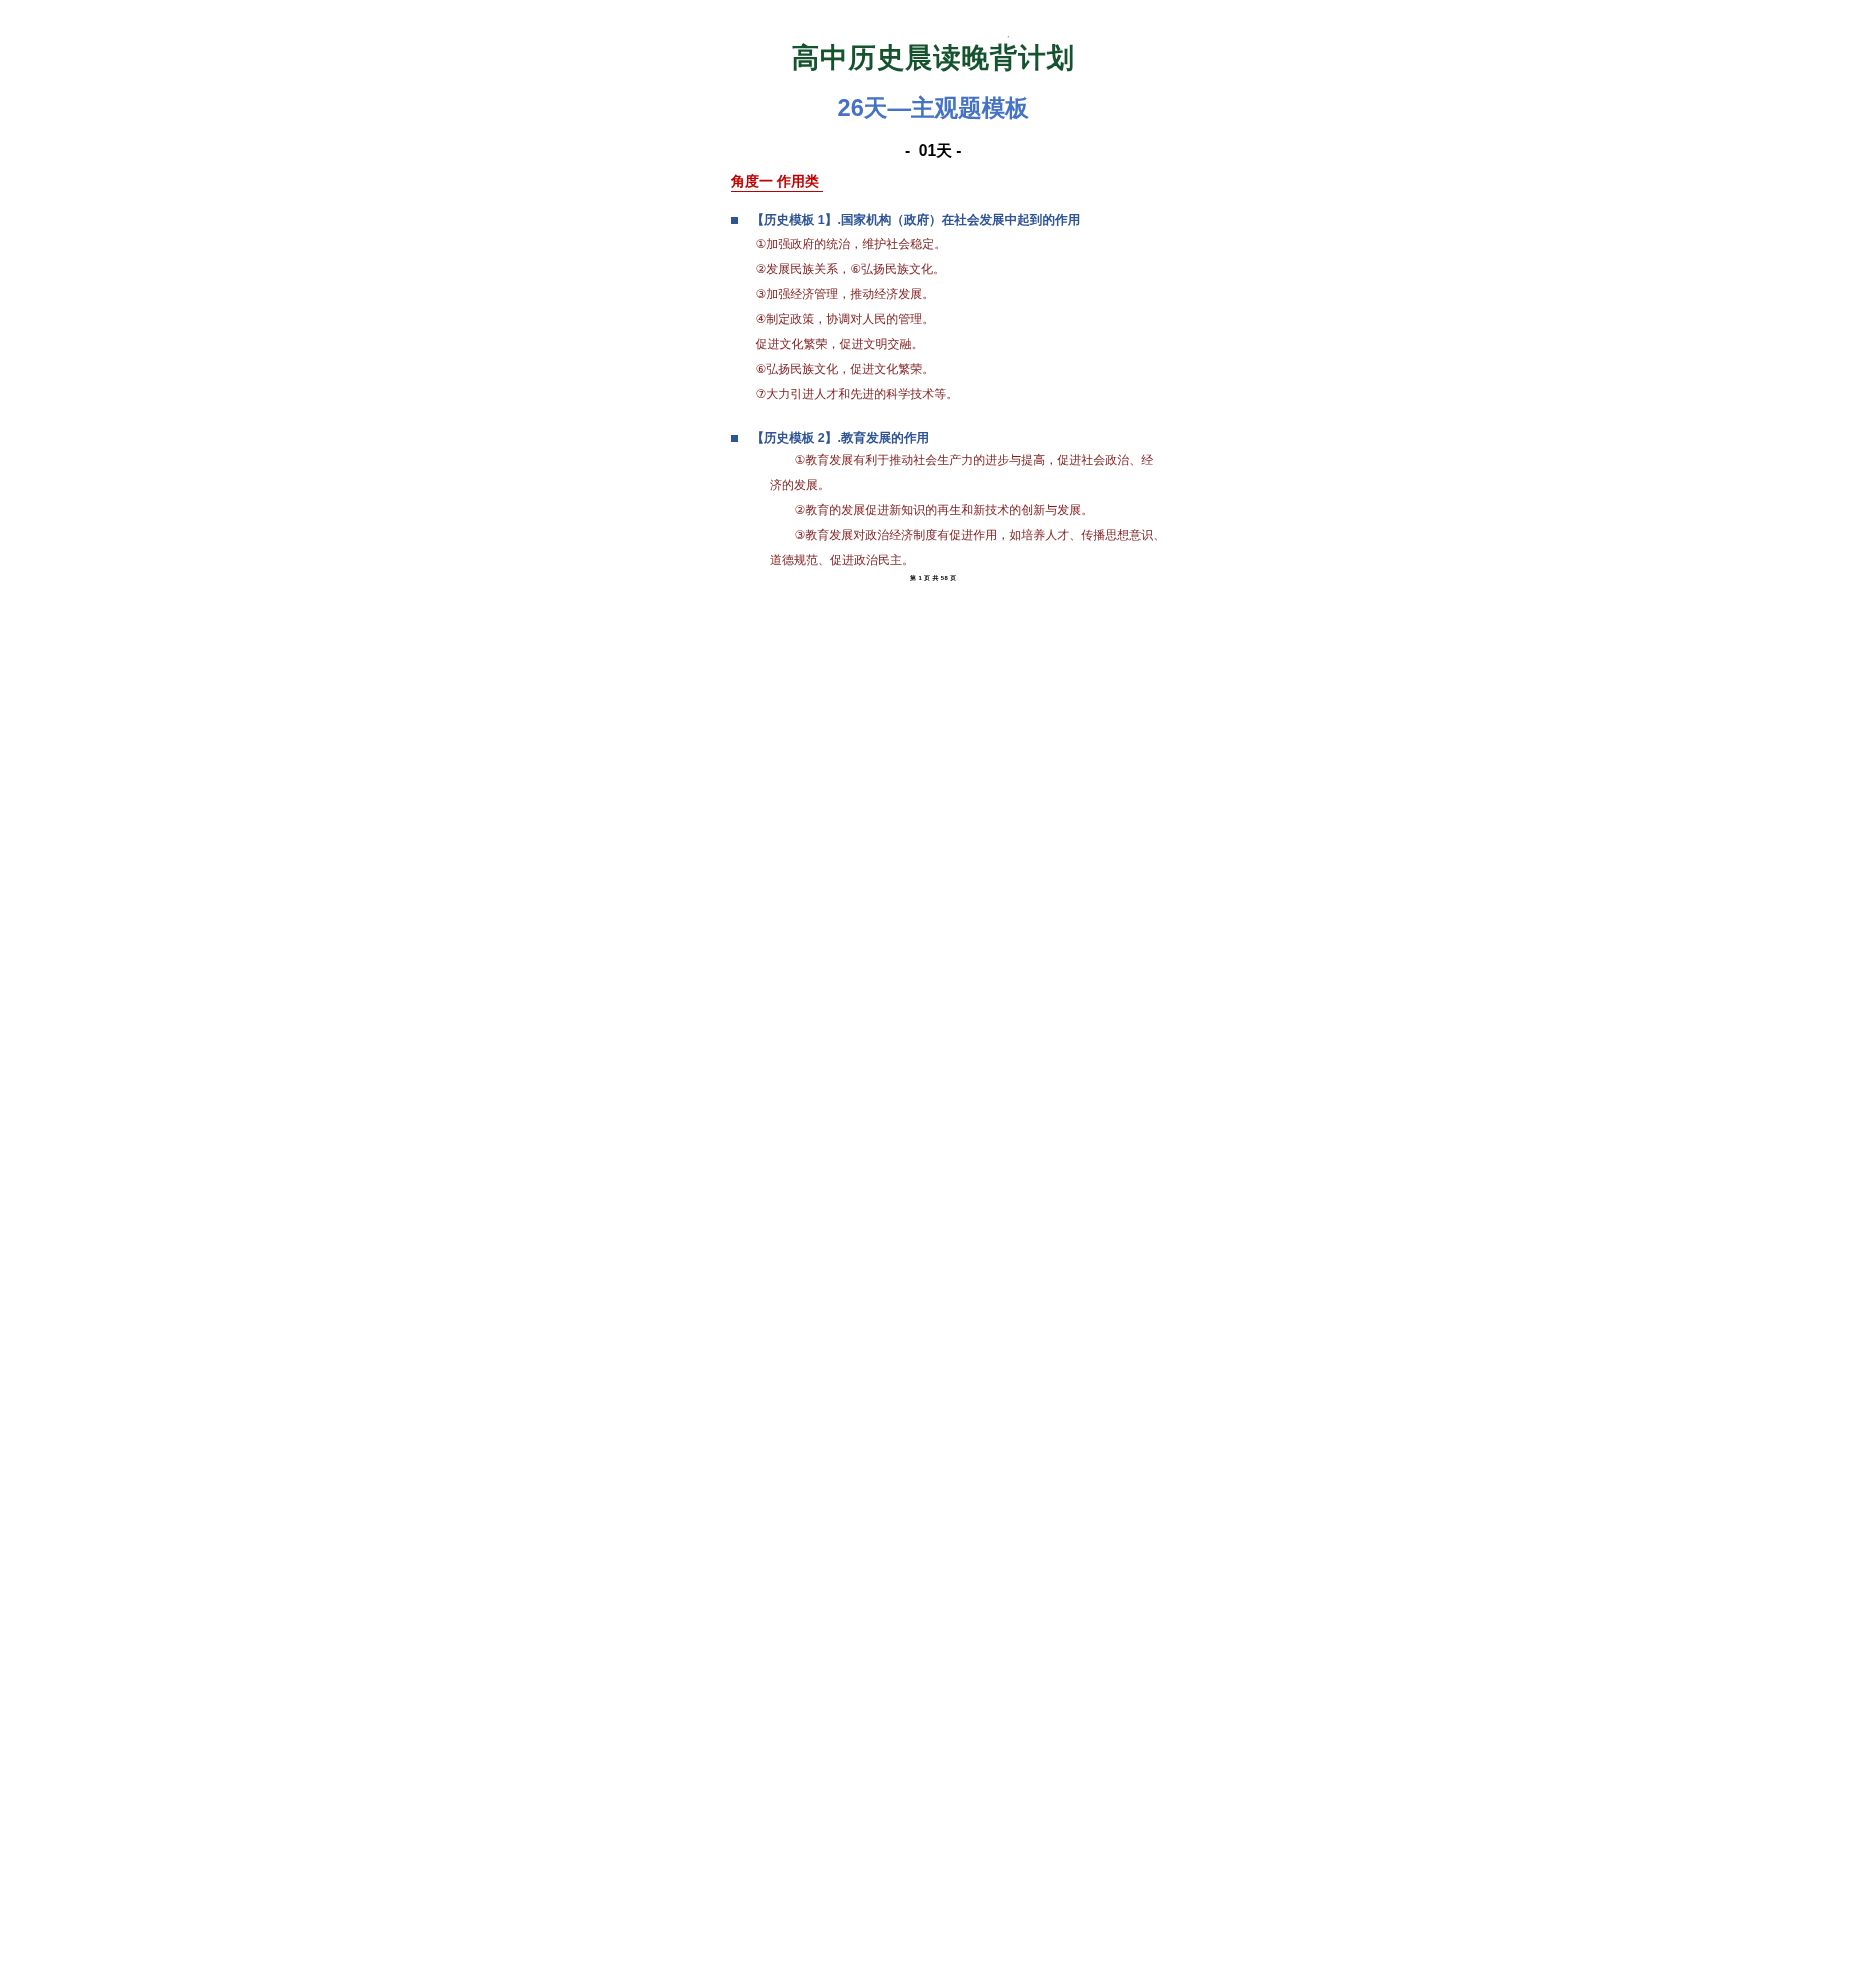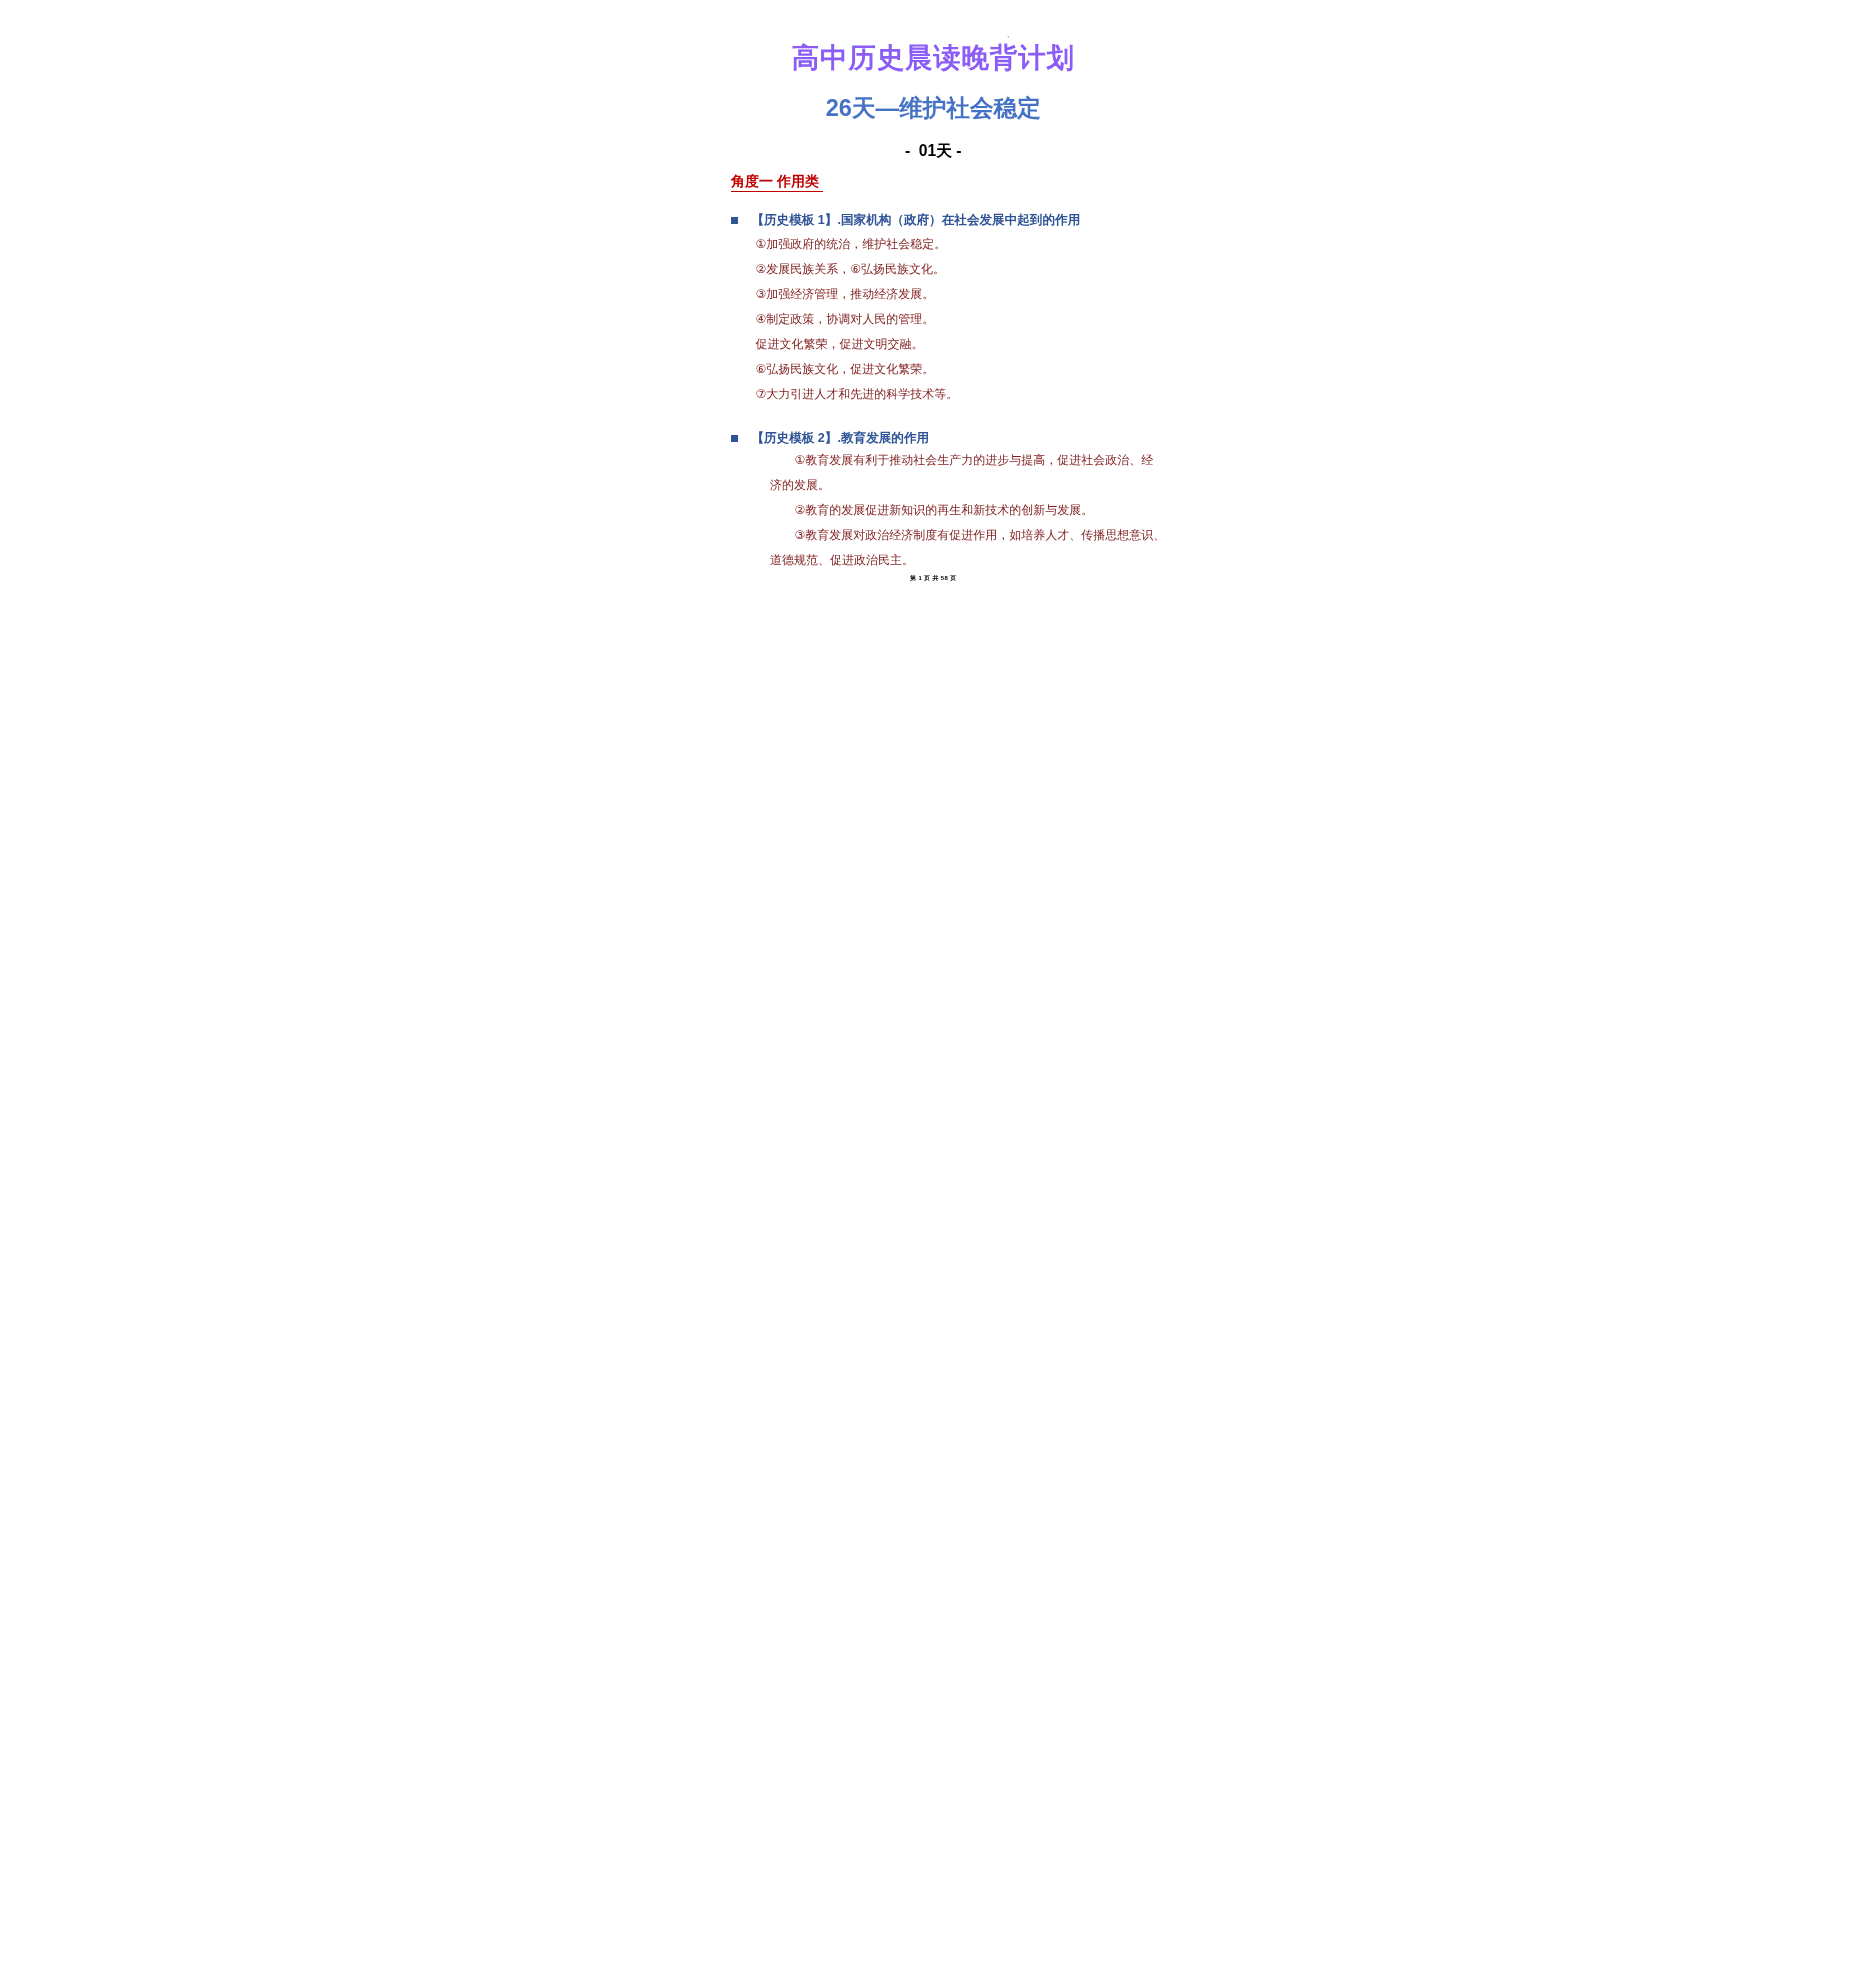--- a/index.html
+++ b/index.html
@@ -20,21 +20,21 @@
   .content {
     padding: 0 34px 0 29.5px;
   }
   .doc-title {
     margin: 44px 0 0 0;
     text-align: center;
     font-size: 27.5px;
     font-weight: 700;
     letter-spacing: 0.8px;
     line-height: 1.05;
-    color: #8b5cf6;
+    color: #14532d;
   }
   .doc-subtitle {
     margin-top: 24.4px;
     text-align: center;
     font-size: 23.6px;
     font-weight: 700;
     line-height: 1;
     color: #4472c4;
   }
   .day-label {
@@ -113,21 +113,21 @@
 </head>
 <body>
 
 <div class="doc">
   <span class="stray-mark">'</span>
 
   <div class="content">
 
     <h1 class="doc-title">高中历史晨读晚背计划</h1>
 
-    <h2 class="doc-subtitle">26天—维护社会稳定</h2>
+    <h2 class="doc-subtitle">26天—主观题模板</h2>
 
     <div class="day-label">-  01天 -</div>
 
     <div class="section-heading-wrap">
       <span class="section-heading">角度一 作用类</span>
     </div>
 
     <div class="tpl-heading first">
       <span class="bullet"></span>
       <span class="tpl-heading-text">【历史模板 1】.国家机构（政府）在社会发展中起到的作用</span>

